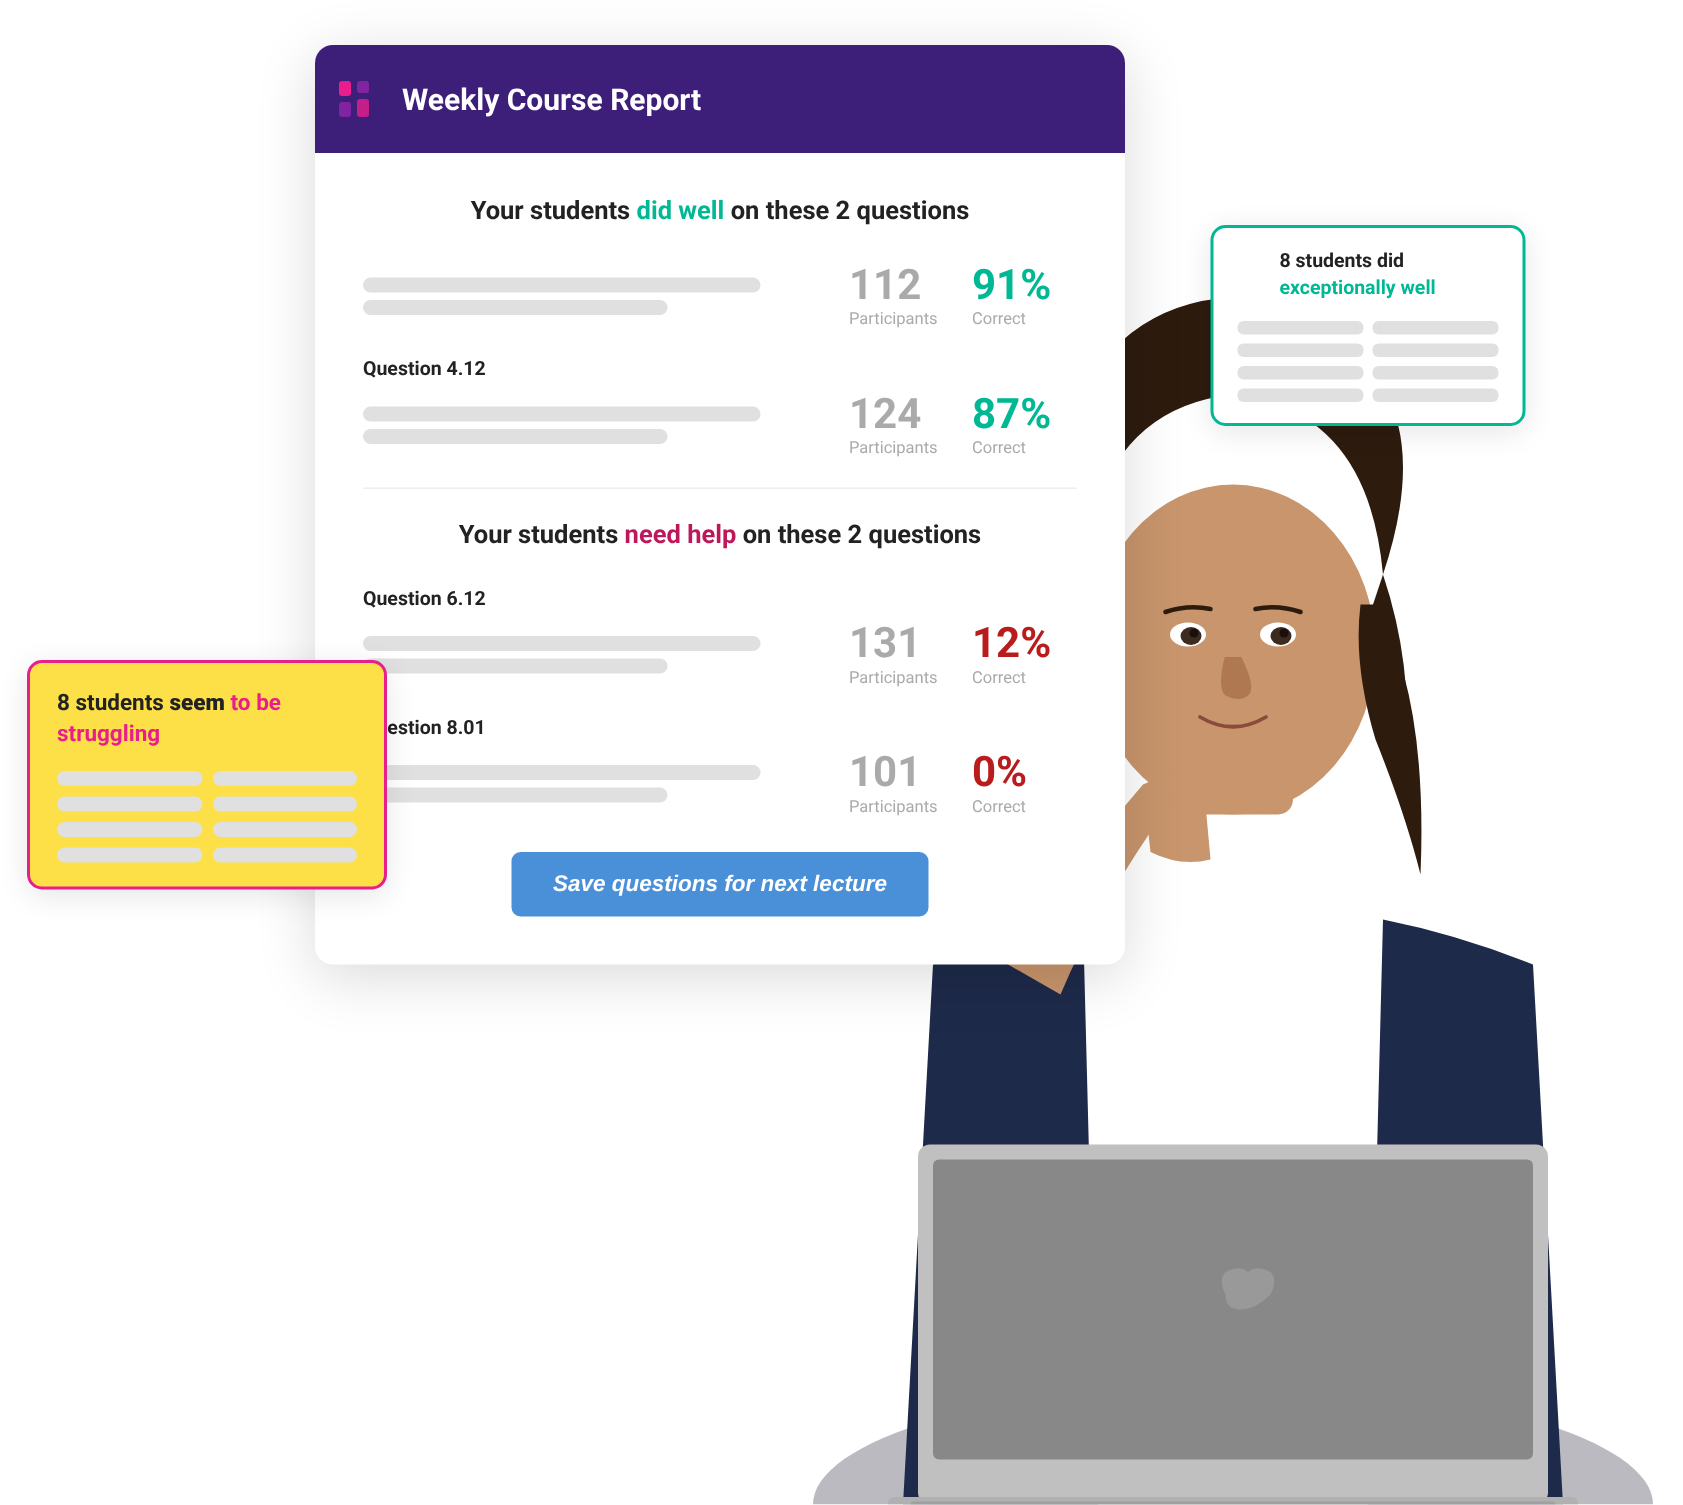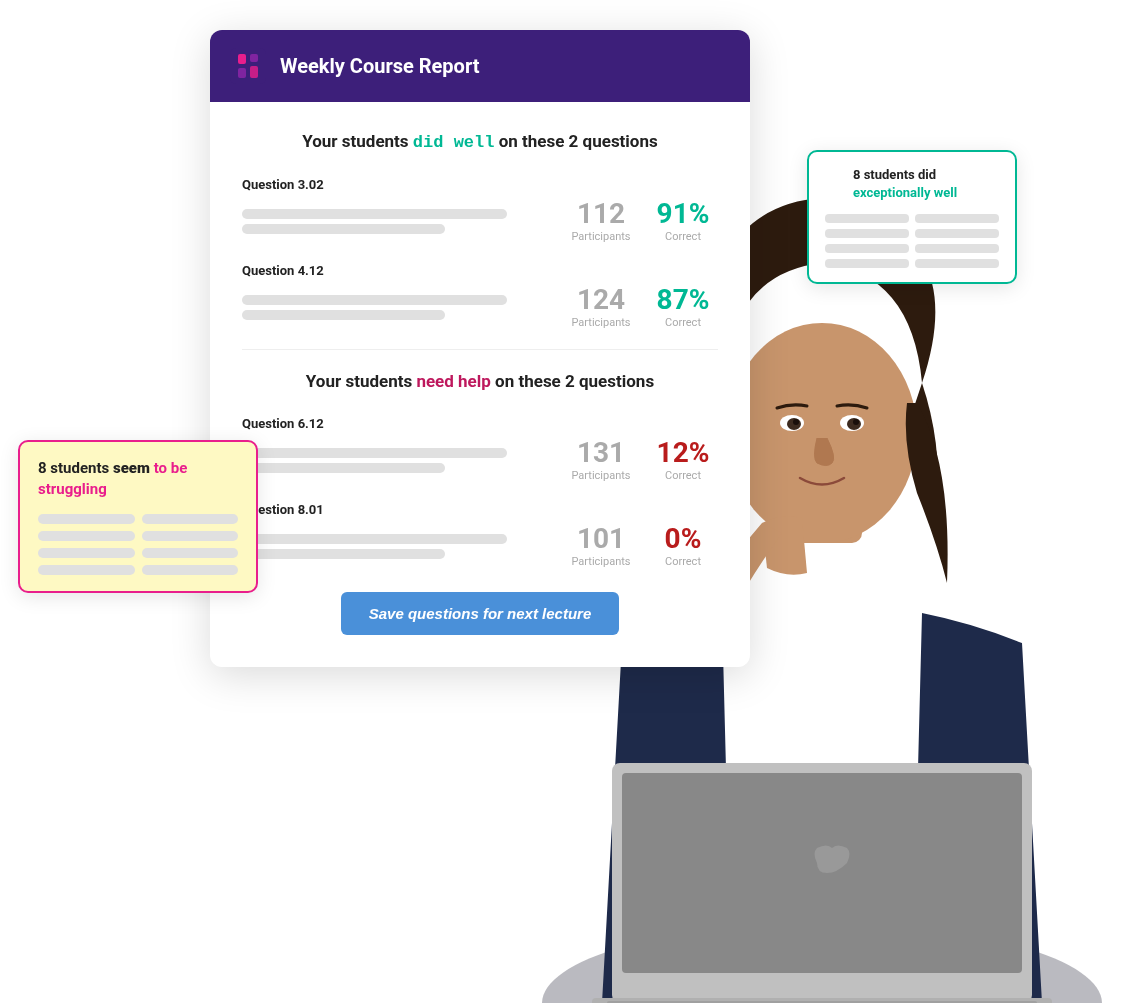--- a/index.html
+++ b/index.html
@@ -26,21 +26,21 @@
       width: 540px;
       background: #fff;
       border-radius: 12px;
       box-shadow: 0 8px 40px rgba(0,0,0,0.15);
       overflow: hidden;
       z-index: 10;
     }
 
     .card-header {
       background: #3d1f7a;
-      padding: 18px 20px;
+      padding: 18px 8px;
       display: flex;
       align-items: center;
       gap: 14px;
     }
 
     .logo-icon {
       width: 36px;
       height: 36px;
       flex-shrink: 0;
     }
@@ -60,21 +60,20 @@
       text-align: center;
       font-size: 17px;
       font-weight: 700;
       color: #222;
       margin-bottom: 22px;
       line-height: 1.4;
     }
 
     .section-title .highlight-green {
       color: #00b894;
-      font-family: Liberation Mono, monospace;
     }
 
     .section-title .highlight-pink {
       color: #be185d;
     }
 
     
     .question-row {
       margin-bottom: 20px;
     }
@@ -102,39 +101,38 @@
     .bar {
       height: 10px;
       border-radius: 5px;
       background: #e0e0e0;
     }
 
     .bar-long { width: 85%; }
     .bar-medium { width: 65%; }
 
     .stat-participants {
-      text-align: center;
+      text-align: left;
       min-width: 70px;
     }
 
     .stat-participants .big-num {
       font-size: 28px;
       font-weight: 700;
       color: #aaa;
       line-height: 1;
     }
 
     .stat-participants .label {
       font-size: 11px;
       color: #aaa;
       margin-top: 2px;
     }
 
     .stat-correct {
-      text-align: center;
       min-width: 70px;
     }
 
     .stat-correct .big-num {
       font-size: 28px;
       font-weight: 700;
       line-height: 1;
     }
 
     .stat-correct .big-num.green { color: #00b894; }
@@ -211,21 +209,21 @@
       background: #e0e0e0;
       flex: 1;
     }
 
     
     .popup-card-left {
       position: absolute;
       top: 440px;
       left: 18px;
       width: 240px;
-      background: #fef9c3;
+      background: #fde047;
       border: 2px solid #e91e8c;
       border-radius: 10px;
       padding: 16px 18px;
       z-index: 20;
       box-shadow: 0 4px 20px rgba(0,0,0,0.1);
     }
 
     .popup-card-left .popup-title {
       font-size: 15px;
       font-weight: 700;
@@ -339,21 +337,20 @@
       <span class="card-header-title">Weekly Course Report</span>
     </div>
 
     <div class="card-body">
 
       <div class="section-title">
         <span>Your students </span><span class="highlight-green">did well</span><span> on these 2 questions</span>
       </div>
 
       <div class="question-row">
-        <div class="question-label">Question 3.02</div>
         <div class="question-content">
           <div class="bars-area">
             <div class="bar bar-long"></div>
             <div class="bar bar-medium"></div>
           </div>
           <div class="stat-participants">
             <div class="big-num">112</div>
             <div class="label">Participants</div>
           </div>
           <div class="stat-correct">

